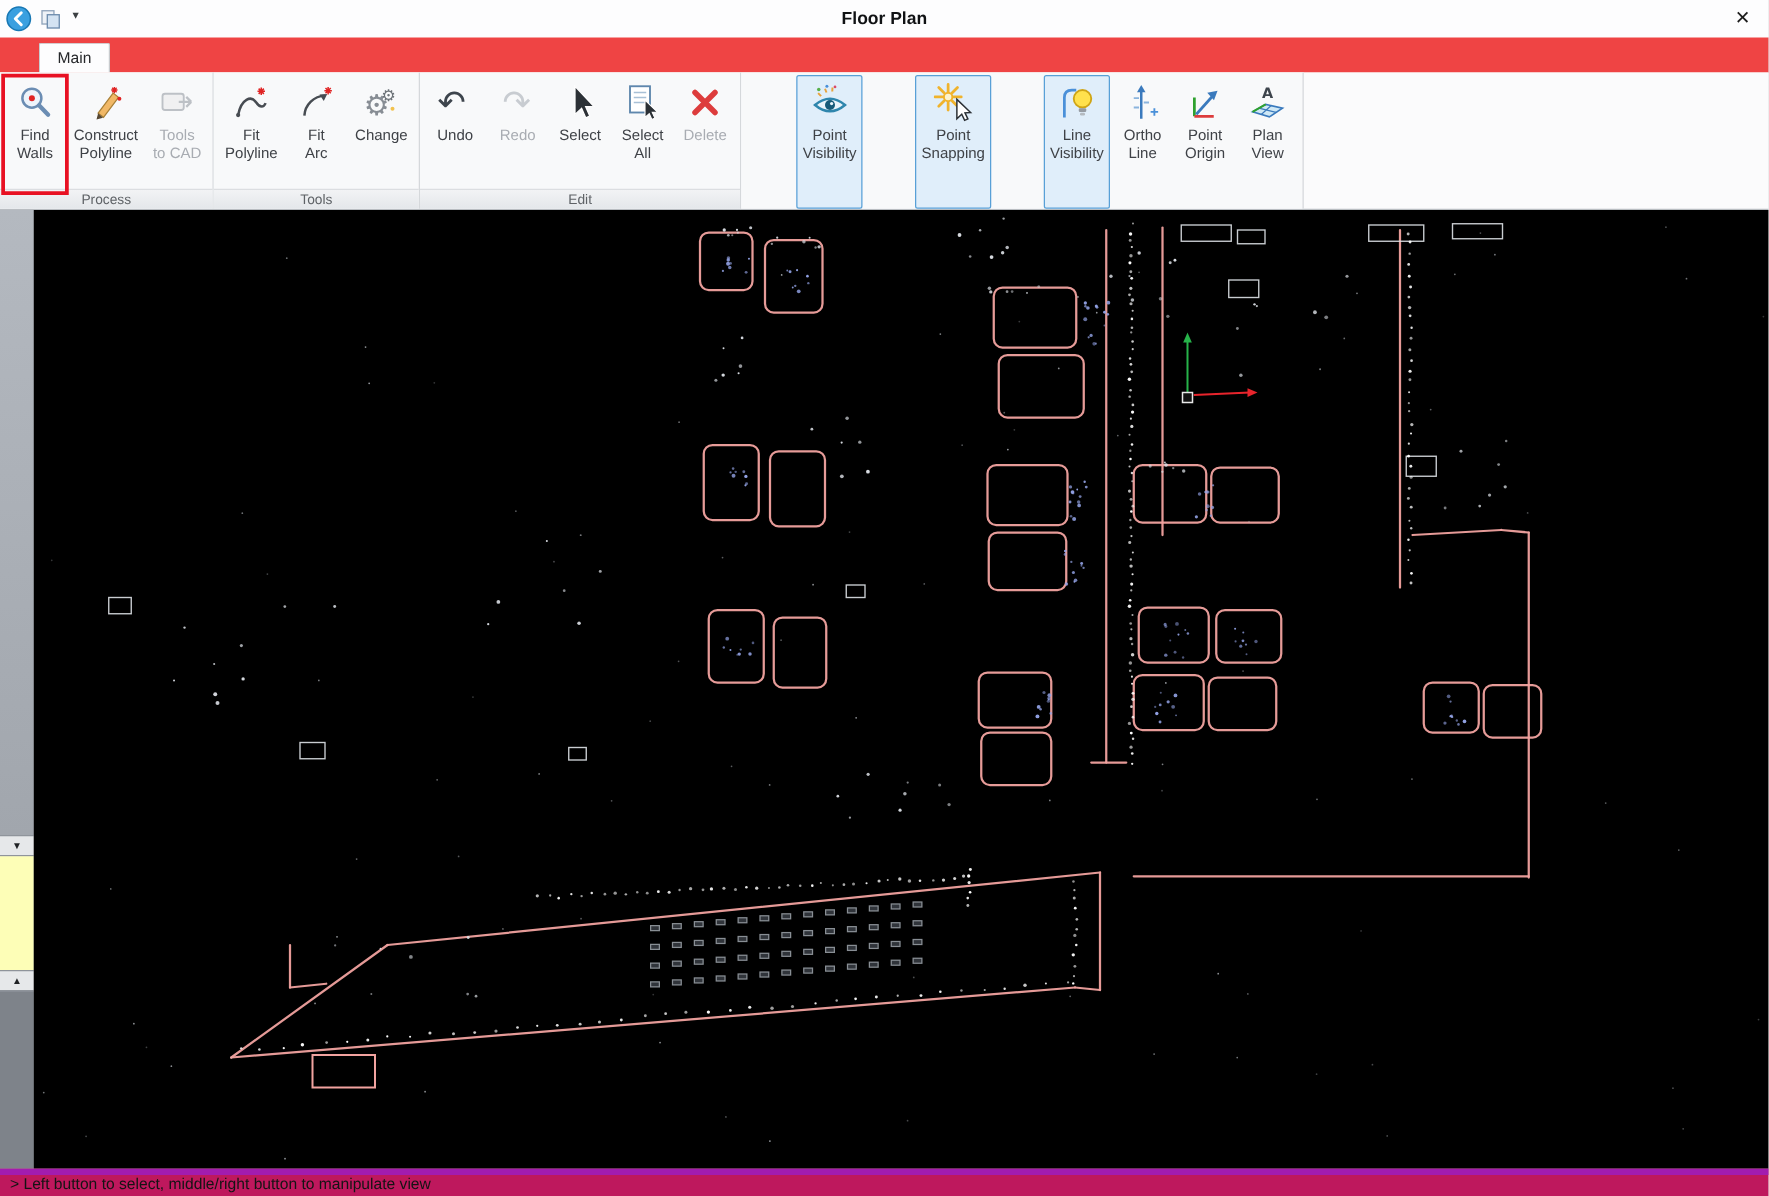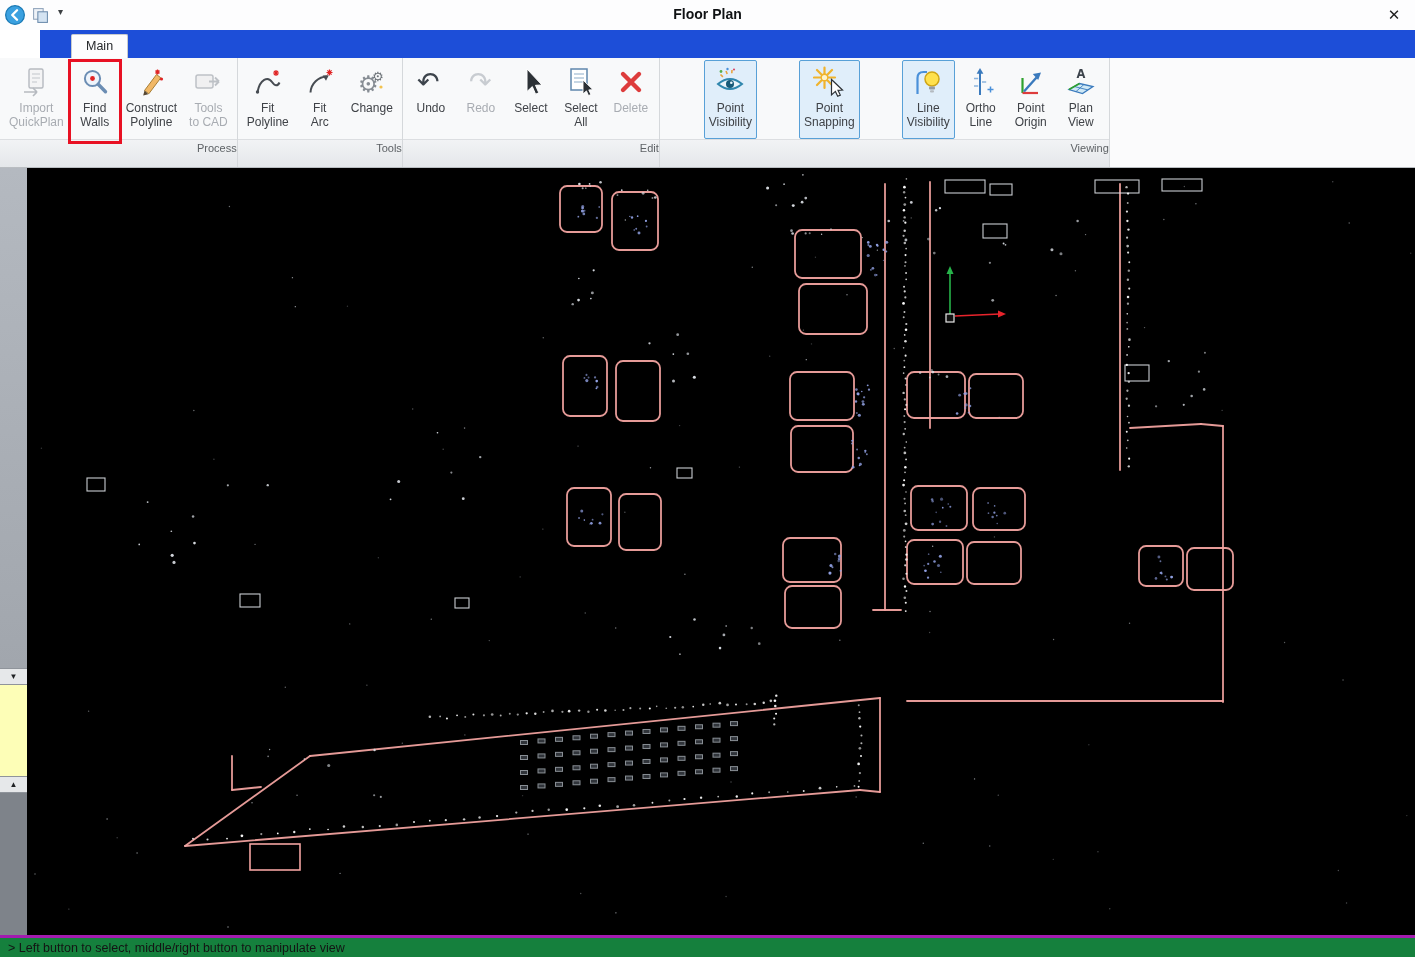--- a/index.html
+++ b/index.html
@@ -15,52 +15,52 @@
   .titlebar { position:absolute; top:0; left:0; right:0; height:30px; background:#fdfdfe; }
   .back-btn { position:absolute; left:4px; top:4px; width:22px; height:22px; cursor:pointer; }
   .back-btn svg { width:22px; height:22px; display:block; }
   .app-icon { position:absolute; left:32px; top:7px; width:17px; height:17px; cursor:pointer; }
   .app-icon svg { width:17px; height:17px; display:block; }
   .qat-caret { position:absolute; left:58px; top:6px; font-size:10px; color:#3c4043; cursor:pointer; }
   .title { position:absolute; left:50%; top:6px; transform:translateX(-50%); font-size:14px; font-weight:bold; color:#101214; }
   .close { position:absolute; right:8px; top:3px; width:26px; height:24px; text-align:center; line-height:24px; font-size:15px; color:#1c1c1c; cursor:pointer; }
 
   
-  .tabrow { position:absolute; top:30px; left:0; right:0; height:28px; background:#1d4ed8;margin-left:40px; }
+  .tabrow { position:absolute; top:30px; left:0; right:0; height:28px; background:#ef4444; }
   .tab { position:absolute; left:31px; bottom:0; background:#fdfdfe; border:1px solid #c8cbce; border-bottom:none; border-radius:2px 2px 0 0; padding:4px 14px 5px; font-size:12.5px; color:#26282b; cursor:pointer; }
 
   
   .ribbon { position:absolute; top:58px; left:0; right:0; height:110px; background:#fbfbfc; border-bottom:1px solid #b9bdc1; }
   .ribbon-groups { display:flex; height:100%; }
   .ribbon-group { display:flex; flex-direction:column; border-right:1px solid #d5d8db; background:#f8f9fa; }
   .ribbon-buttons { flex:1; display:flex; align-items:stretch; padding:2px 3px 0; }
   .btn-wrap { position:relative; display:flex; margin:0 1px; }
   .ribbon-btn { min-width:48px; display:flex; flex-direction:column; align-items:center; padding:3px 4px 2px; cursor:pointer; border:1px solid transparent; }
   .ribbon-btn.active { background:#e0eefa; border-color:#58a0d7; border-radius:2px;margin-left:40px; }
   .ribbon-btn.disabled { cursor:default; }
   .btn-icon { width:32px; height:32px; margin:2px 0 3px; }
   .btn-icon svg { width:32px; height:32px; display:block; }
   .btn-label { font-size:12px; line-height:14px; color:#3f4247; white-space:nowrap; }
   .disabled .btn-label { color:#a8acb2; }
   .annotation { position:absolute; left:-3px; right:-3px; top:-1px; bottom:-5px; border:3px solid #e81123; pointer-events:none; z-index:4; }
-  .ribbon-group-label { height:28px; line-height:17px; font-size:11px; color:#5e6266; text-align:right; background:linear-gradient(#f2f3f5,#e4e7ea); border-top:1px solid #dcdee1; }
+  .ribbon-group-label { height:16px; line-height:17px; font-size:11px; color:#5e6266; text-align:center; background:linear-gradient(#f2f3f5,#e4e7ea); border-top:1px solid #dcdee1; }
 
   
   .leftstrip { position:absolute; top:168px; left:0; width:27px; bottom:22px; display:flex; flex-direction:column; background:#a9aeb5; }
   .strip-top { height:500px; background:linear-gradient(#b4b9c0,#a1a6ad); }
   .strip-btn { height:17px; background:#e6e8ea; border-top:1px solid #8f949b; border-bottom:1px solid #8f949b; display:flex; align-items:center; justify-content:center; font-size:8px; color:#1f2124; cursor:pointer; }
   .strip-yellow { height:91px; background:#fdfeb7; cursor:pointer; }
   .strip-bottom { flex:1; background:#7e838a; }
 
   
   .canvas { position:absolute; top:168px; left:27px; right:0; bottom:22px; background:#000; overflow:hidden; }
   .canvas svg { display:block; }
 
   
-  .statusbar { position:absolute; left:0; right:0; bottom:0; height:22px; background:#15803d; border-top:3px solid #a21caf; font-size:12.5px; color:#141414; display:flex; align-items:center; padding-left:8px; }
+  .statusbar { position:absolute; left:0; right:0; bottom:0; height:22px; background:#be185d; border-top:5px solid #a21caf; font-size:12.5px; color:#141414; display:flex; padding-left:8px; }
 </style>
 </head>
 <body>
 
 <div class="window">
 
   <header class="titlebar">
     <div class="back-btn">
       <svg viewBox="0 0 24 24">
           <circle cx="12" cy="12" r="10.2" fill="#3aa0e0" stroke="#1878b4" stroke-width="1.4"></circle>
@@ -80,35 +80,20 @@
 
   <div class="tabrow">
     <div class="tab">Main</div>
   </div>
 
   <div class="ribbon">
     <div class="ribbon-groups">
         <div class="ribbon-group">
           <div class="ribbon-buttons">
             <div class="btn-wrap">
-              <div class="ribbon-btn disabled">
-                <div class="btn-icon">
-                  <svg viewBox="0 0 32 32">
-                    <rect x="9" y="3" width="14" height="19" rx="1.5" fill="#f4f4f5" stroke="#b6bac0" stroke-width="1.4"></rect>
-                    <line x1="12" y1="8" x2="20" y2="8" stroke="#c9cdd2" stroke-width="1.2"></line>
-                    <line x1="12" y1="12" x2="20" y2="12" stroke="#c9cdd2" stroke-width="1.2"></line>
-                    <line x1="12" y1="16" x2="17" y2="16" stroke="#c9cdd2" stroke-width="1.2"></line>
-                    <path d="M4 26 h13 m0 0 l-4 -4 m4 4 l-4 4" fill="none" stroke="#b6bac0" stroke-width="1.7"></path>
-                  </svg>
-                </div>
-                <div class="btn-label">Import</div>
-                <div class="btn-label">QuickPlan</div>
-              </div>
-            </div>
-            <div class="btn-wrap">
               <div class="ribbon-btn">
                 <div class="btn-icon">
                   <svg viewBox="0 0 32 32">
                     <circle cx="13.5" cy="12.5" r="7.6" fill="#eef4fb" stroke="#6b8db3" stroke-width="2"></circle>
                     <circle cx="13.5" cy="12.5" r="2.4" fill="#e02424"></circle>
                     <line x1="19.2" y1="18.2" x2="26.5" y2="25.8" stroke="#6b8db3" stroke-width="3.4" stroke-linecap="round"></line>
                   </svg>
                 </div>
                 <div class="btn-label">Find</div>
                 <div class="btn-label">Walls</div>
@@ -336,21 +321,20 @@
                     <path d="M4 23.5 L14.5 17.5 L28 20.5 L17.5 27.5 Z" fill="#cfe8f5" stroke="#3a7abd" stroke-width="1.3"></path>
                     <path d="M9.2 20.5 L22.8 23.9 M19 18.4 L11 25.6" stroke="#3a7abd" stroke-width="0.9"></path>
                     <path d="M4 23.5 L14.5 17.5" stroke="#2ea12e" stroke-width="1.6"></path>
                   </svg>
                 </div>
                 <div class="btn-label">Plan</div>
                 <div class="btn-label">View</div>
               </div>
             </div>
           </div>
-          <div class="ribbon-group-label">Viewing</div>
         </div>
       </div>
   </div>
 
   <div class="leftstrip">
     <div class="strip-top"></div>
     <div class="strip-btn">
       <span>▼</span>
     </div>
     <div class="strip-yellow"></div>

